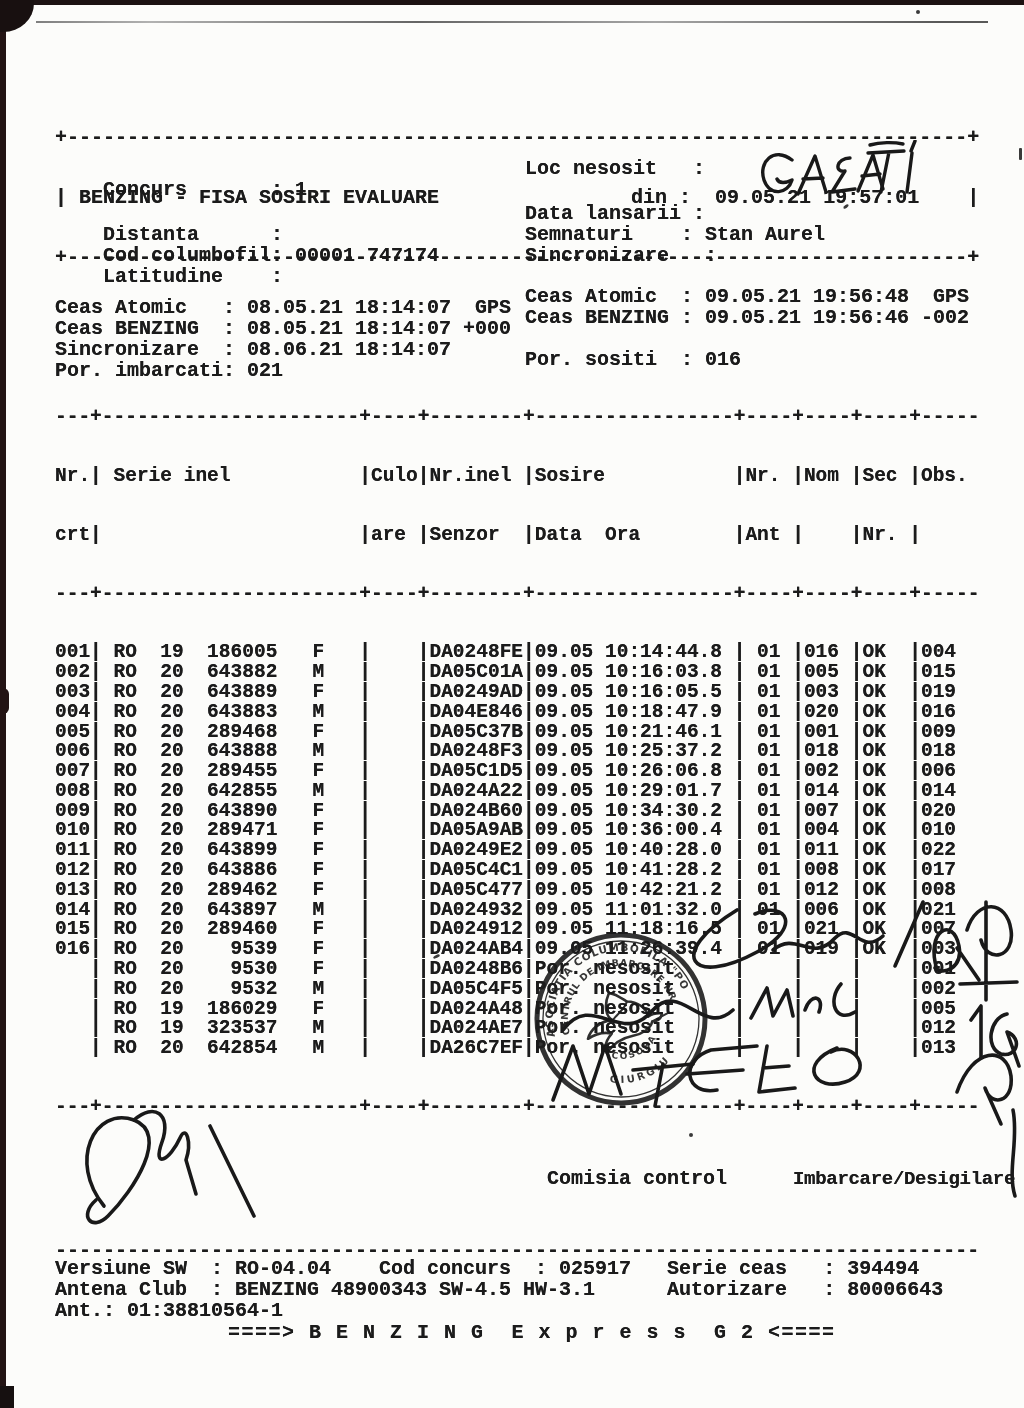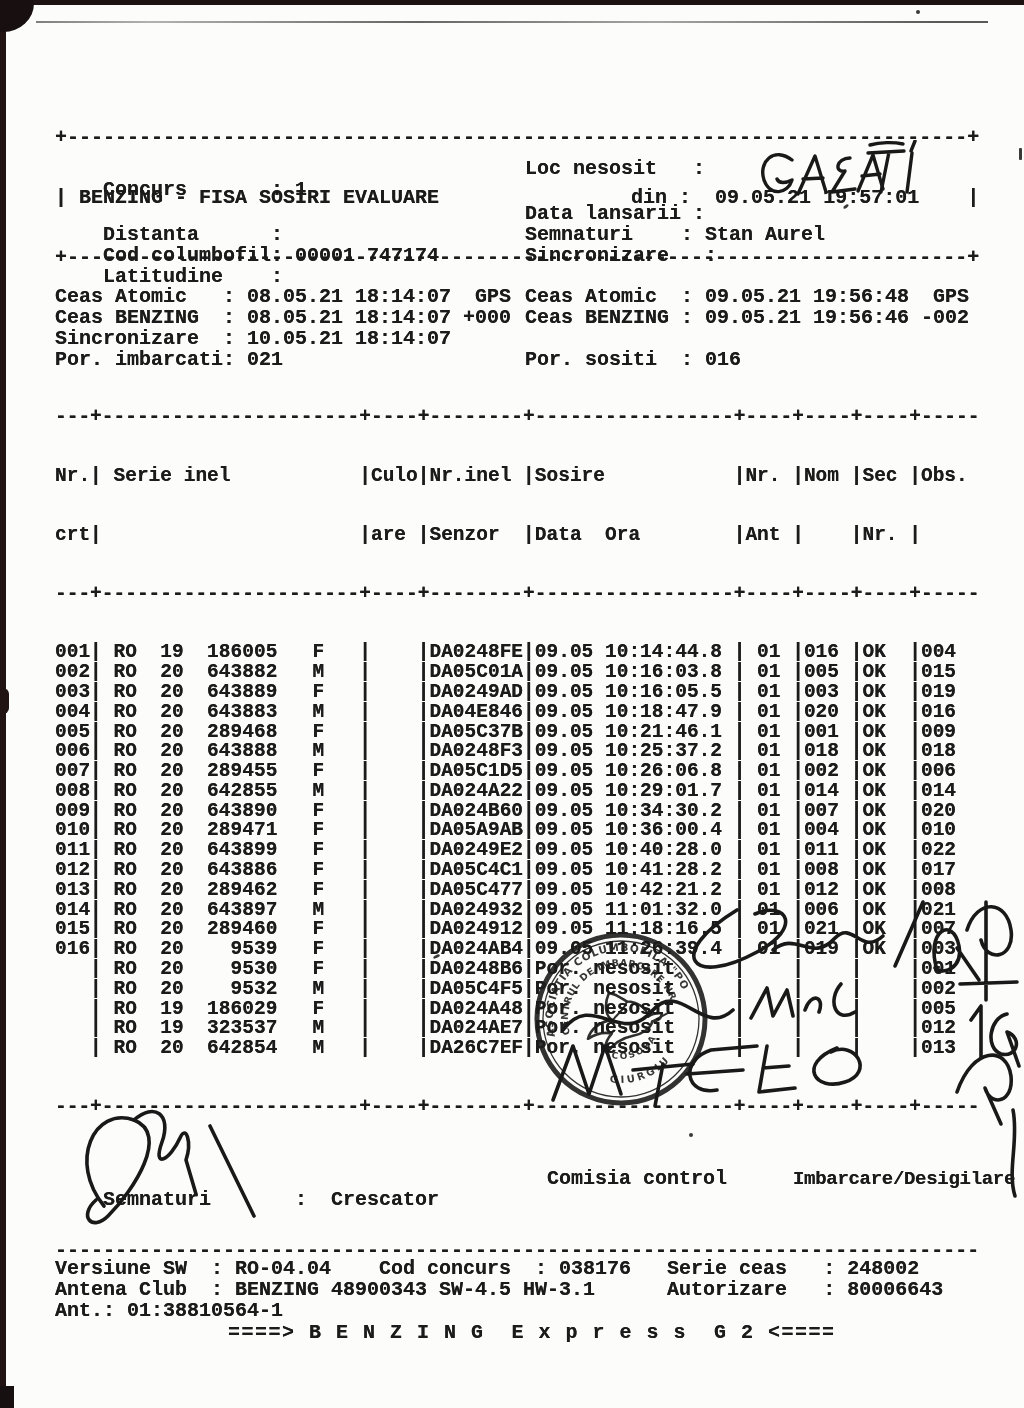--- a/index.html
+++ b/index.html
@@ -76,21 +76,21 @@
     <g stroke-width="3.4">
       <path d="M 40,20 C 22,6 6,22 12,40 C 18,57 36,54 40,40 C 34,43 27,44 25,39"></path>
       <path d="M 46,54 L 63,16 L 74,52 M 51,39 L 71,38"></path>
       <path d="M 98,18 C 84,18 82,33 93,31 L 80,52 L 103,49"></path>
       <path d="M 106,51 L 121,15 L 131,49 M 110,36 L 128,34"></path>
       <path d="M 116,13 L 152,11 M 137,12 L 129,52 M 118,5 C 128,2 142,2 151,4"></path>
       <path d="M 160,13 L 155,52 M 163,1 L 159,11"></path>
     </g>
   </svg>
 
-  <div class="abs mono fs20" style="left:55px;top:286px" id="clock-left"><div>Ceas Atomic   : 08.05.21 18:14:07  GPS</div><div>Ceas BENZING  : 08.05.21 18:14:07 +000</div><div>Sincronizare  : 10.05.21 18:14:07</div><div>Por. imbarcati: 021</div></div>
+  <div class="abs mono fs20" style="left:55px;top:297px" id="clock-left"><div>Ceas Atomic   : 08.05.21 18:14:07  GPS</div><div>Ceas BENZING  : 08.05.21 18:14:07 +000</div><div>Sincronizare  : 08.06.21 18:14:07</div><div>Por. imbarcati: 021</div></div>
   <div class="abs mono fs20" style="left:525px;top:286px;width:499px" id="clock-right"><div style="position: absolute; top: 0px; left: 0px;">Ceas Atomic  : 09.05.21 19:56:48  GPS</div><div style="position: absolute; top: 21px; left: 0px;">Ceas BENZING : 09.05.21 19:56:46 -002</div><div style="position: absolute; top: 63px; left: 0px;">Por. sositi  : 016</div></div>
 
   <div class="abs mono" id="table-block">
     <div>---+----------------------+----+--------+-----------------+----+----+----+-----</div>
     <div>Nr.| Serie inel           |Culo|Nr.inel |Sosire           |Nr. |Nom |Sec |Obs. </div>
     <div>crt|                      |are |Senzor  |Data  Ora        |Ant |    |Nr. |     </div>
     <div>---+----------------------+----+--------+-----------------+----+----+----+-----</div>
     <div id="table-rows"><div>001| RO  19  186005   F   |    |DA0248FE|09.05 10:14:44.8 | 01 |016 |OK  |004  </div><div>002| RO  20  643882   M   |    |DA05C01A|09.05 10:16:03.8 | 01 |005 |OK  |015  </div><div>003| RO  20  643889   F   |    |DA0249AD|09.05 10:16:05.5 | 01 |003 |OK  |019  </div><div>004| RO  20  643883   M   |    |DA04E846|09.05 10:18:47.9 | 01 |020 |OK  |016  </div><div>005| RO  20  289468   F   |    |DA05C37B|09.05 10:21:46.1 | 01 |001 |OK  |009  </div><div>006| RO  20  643888   M   |    |DA0248F3|09.05 10:25:37.2 | 01 |018 |OK  |018  </div><div>007| RO  20  289455   F   |    |DA05C1D5|09.05 10:26:06.8 | 01 |002 |OK  |006  </div><div>008| RO  20  642855   M   |    |DA024A22|09.05 10:29:01.7 | 01 |014 |OK  |014  </div><div>009| RO  20  643890   F   |    |DA024B60|09.05 10:34:30.2 | 01 |007 |OK  |020  </div><div>010| RO  20  289471   F   |    |DA05A9AB|09.05 10:36:00.4 | 01 |004 |OK  |010  </div><div>011| RO  20  643899   F   |    |DA0249E2|09.05 10:40:28.0 | 01 |011 |OK  |022  </div><div>012| RO  20  643886   F   |    |DA05C4C1|09.05 10:41:28.2 | 01 |008 |OK  |017  </div><div>013| RO  20  289462   F   |    |DA05C477|09.05 10:42:21.2 | 01 |012 |OK  |008  </div><div>014| RO  20  643897   M   |    |DA024932|09.05 11:01:32.0 | 01 |006 |OK  |021  </div><div>015| RO  20  289460   F   |    |DA024912|09.05 11:18:16.5 | 01 |021 |OK  |007  </div><div>016| RO  20    9539   F   |    |DA024AB4|09.05 11:26:39.4 | 01 |019 |OK  |003  </div><div>   | RO  20    9530   F   |    |DA0248B6|Por. nesosit     |    |    |    |001  </div><div>   | RO  20    9532   M   |    |DA05C4F5|Por. nesosit     |    |    |    |002  </div><div>   | RO  19  186029   F   |    |DA024A48|Por. nesosit     |    |    |    |005  </div><div>   | RO  19  323537   M   |    |DA024AE7|Por. nesosit     |    |    |    |012  </div><div>   | RO  20  642854   M   |    |DA26C7EF|Por. nesosit     |    |    |    |013  </div></div>
     <div>---+----------------------+----+--------+-----------------+----+----+----+-----</div>
   </div>
@@ -154,25 +154,22 @@
   </svg>
 
   <svg class="ink" style="left:58px;top:1098px" width="236" height="140" viewBox="0 0 236 140">
     <g stroke-width="3.6">
       <path d="M 46,108 C 10,64 36,8 76,22 C 112,36 76,92 50,118 C 34,134 20,118 38,102"></path>
       <path d="M 76,22 C 96,4 114,16 104,44 C 94,72 112,62 122,40 C 128,26 134,44 128,62 L 138,96"></path>
       <path d="M 152,28 L 196,118"></path>
     </g>
   </svg>
 
-  <div class="abs mono fs20" style="left:55px;top:1168px">
-    <span>Semnaturi       :  Crescator</span>
-  </div>
   <div class="abs mono fs20" style="left:547px;top:1168px">Comisia control</div>
   <div class="abs mono fs20 squeeze" style="left:793px;top:1169px">Imbarcare/Desigilare</div>
 
   <div class="abs mono fs20 footer-area" style="top:1240px" id="footer-dash">-----------------------------------------------------------------------------</div>
-  <div class="abs mono fs20 footer-area" style="top:1258px" id="footer-l1">Versiune SW  : RO-04.04    Cod concurs  : 038176   Serie ceas   : 248002</div>
+  <div class="abs mono fs20 footer-area" style="top:1258px" id="footer-l1">Versiune SW  : RO-04.04    Cod concurs  : 025917   Serie ceas   : 394494</div>
   <div class="abs mono fs20 footer-area" style="top:1279px" id="footer-l2">Antena Club  : BENZING 48900343 SW-4.5 HW-3.1      Autorizare   : 80006643</div>
   <div class="abs mono fs20 footer-area" style="top:1300px" id="footer-l3">Ant.: 01:38810564-1</div>
   <div class="abs mono fs20 benzing">====&gt; B E N Z I N G  E x p r e s s  G 2 &lt;====</div>
 
 </div>
 
 </body></html>

